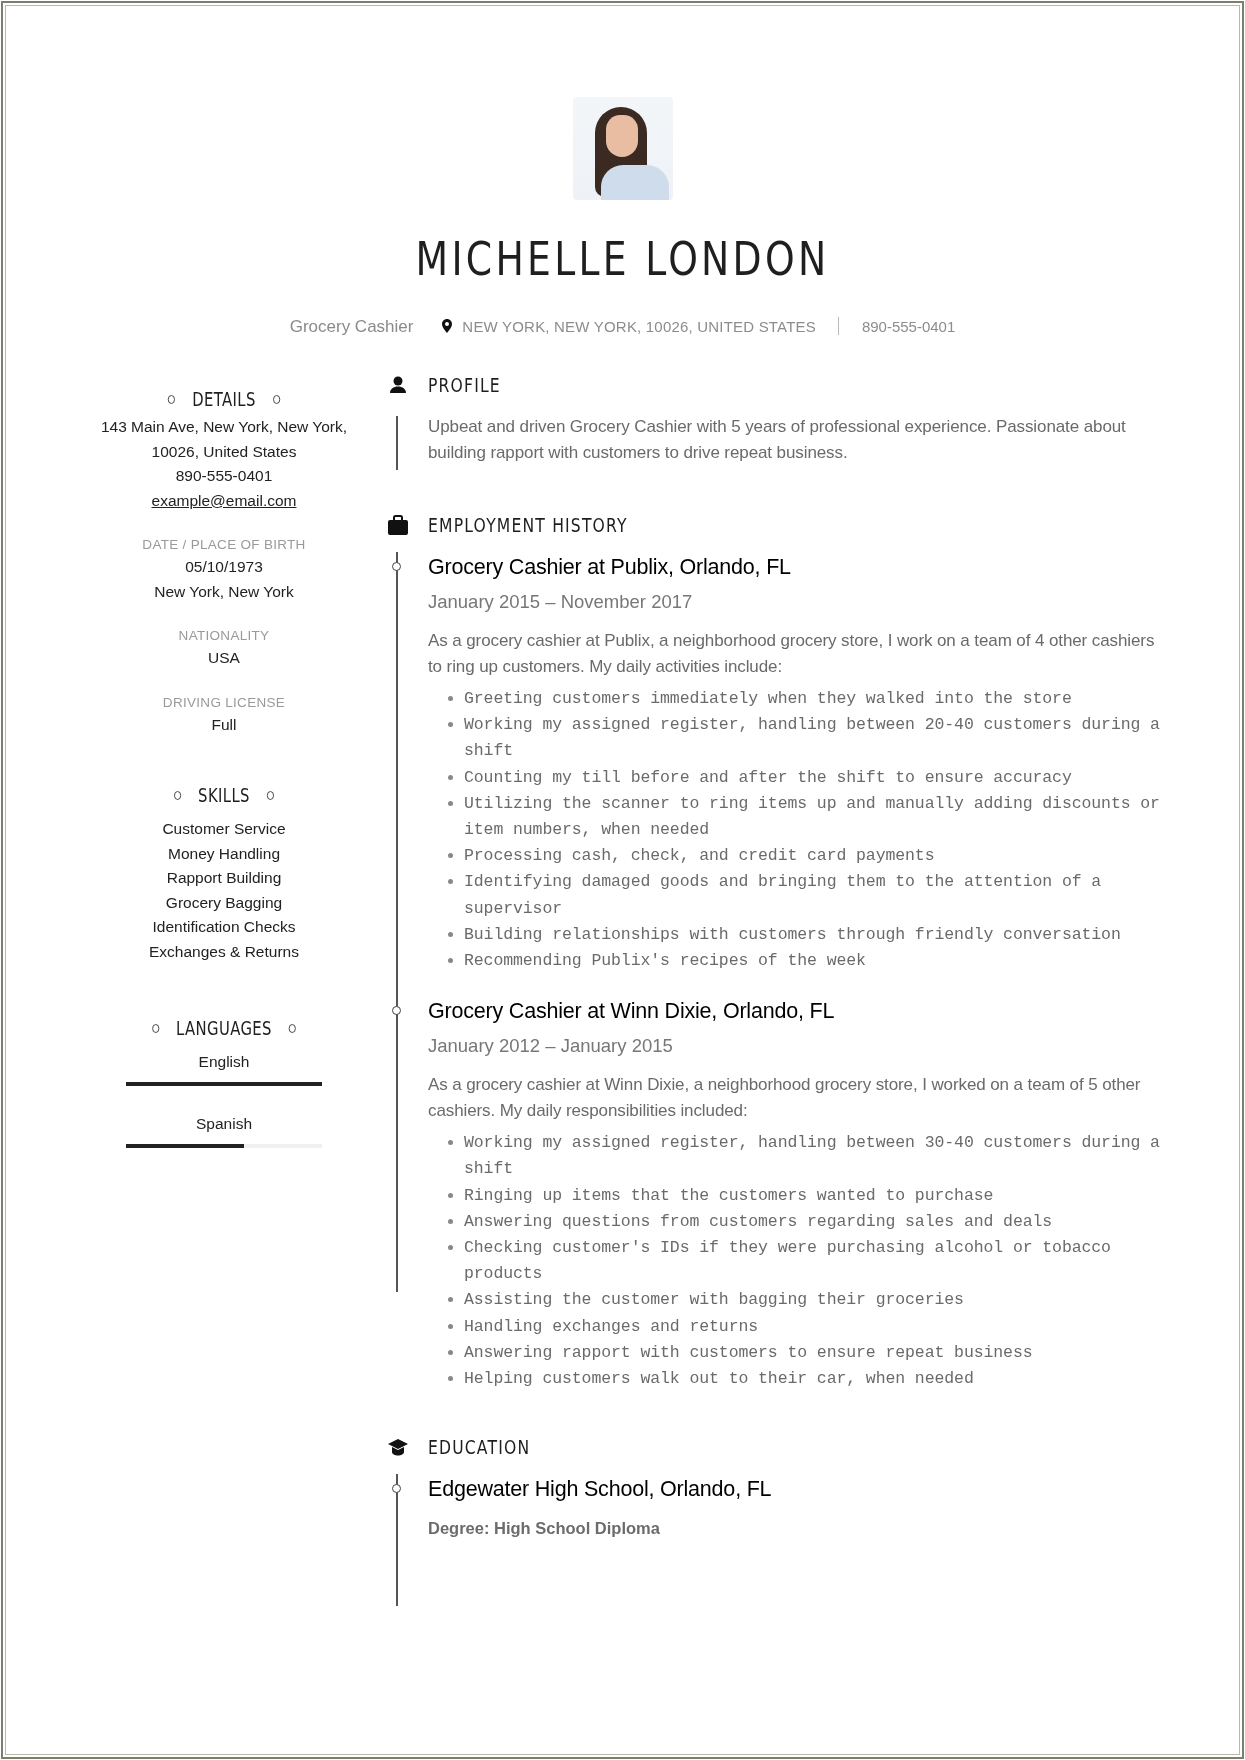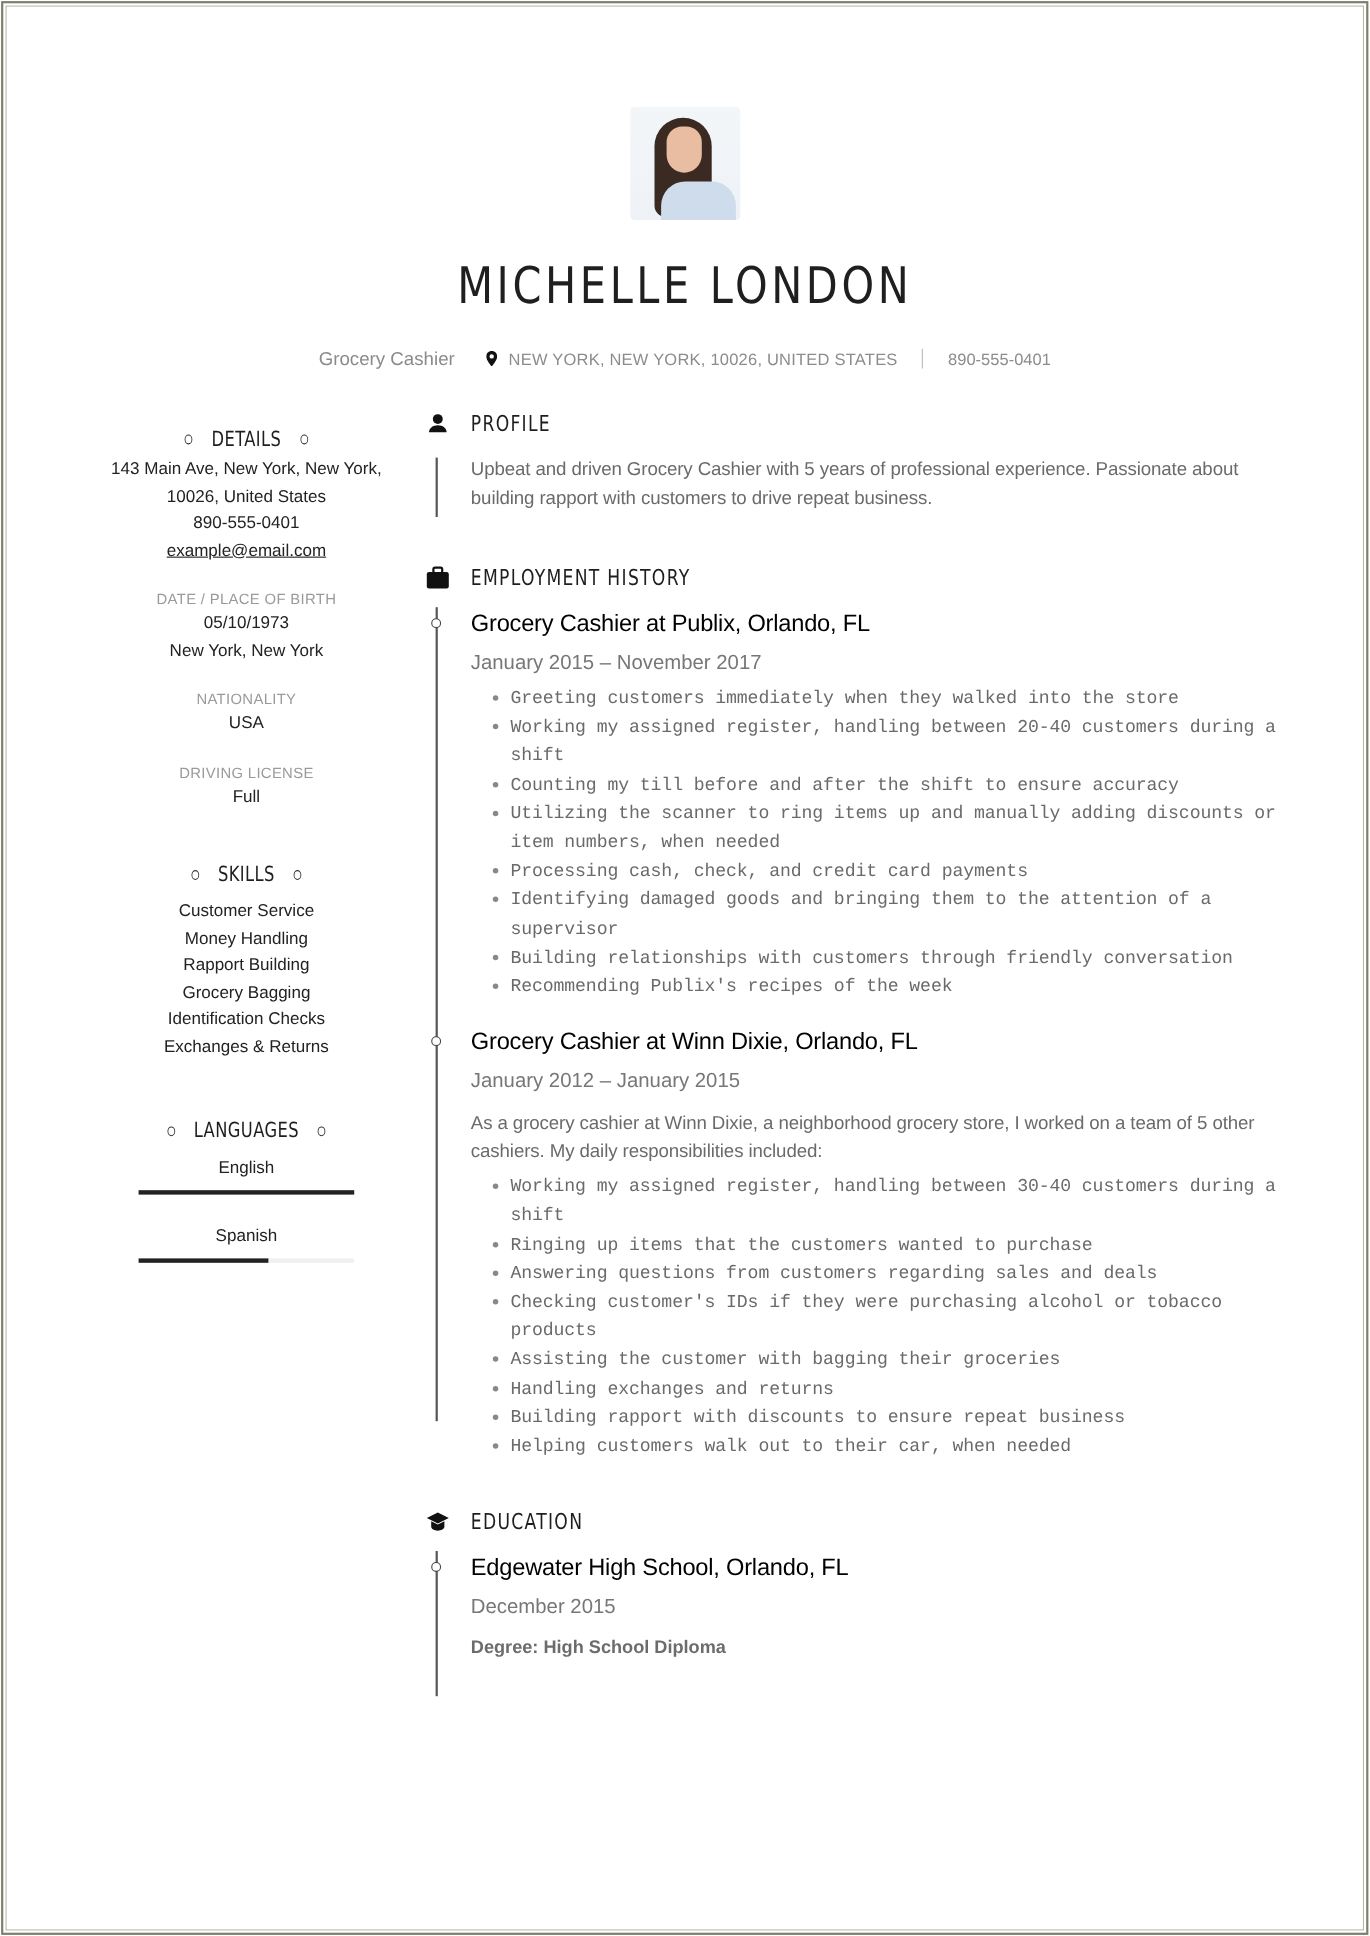--- a/index.html
+++ b/index.html
@@ -139,20 +139,21 @@
       </svg>
     <div class="sec-title">EMPLOYMENT HISTORY</div>
   </div>
   <div class="sec-body" style="margin-top:12px">
     <div class="vline" style="top:0;height:740px"></div>
 
     <div style="position:relative">
       <div class="node" style="left:-36px;top:10px"></div>
       <div class="job-title">Grocery Cashier at Publix, Orlando, FL</div>
       <div class="job-date">January 2015 – November 2017</div>
+      <div class="para" style="margin-top:12px">As a grocery cashier at Publix, a neighborhood grocery store, I work on a team of 4 other cashiers to ring up customers. My daily activities include:</div>
       <ul class="bul">
         <li>Greeting customers immediately when they walked into the store</li>
         <li>Working my assigned register, handling between 20-40 customers during a shift</li>
         <li>Counting my till before and after the shift to ensure accuracy</li>
         <li>Utilizing the scanner to ring items up and manually adding discounts or item numbers, when needed</li>
         <li>Processing cash, check, and credit card payments</li>
         <li>Identifying damaged goods and bringing them to the attention of a supervisor</li>
         <li>Building relationships with customers through friendly conversation</li>
         <li>Recommending Publix's recipes of the week</li>
       </ul>
@@ -163,33 +164,32 @@
       <div class="job-title">Grocery Cashier at Winn Dixie, Orlando, FL</div>
       <div class="job-date">January 2012 – January 2015</div>
       <div class="para" style="margin-top:12px">As a grocery cashier at Winn Dixie, a neighborhood grocery store, I worked on a team of 5 other cashiers. My daily responsibilities included:</div>
       <ul class="bul">
         <li>Working my assigned register, handling between 30-40 customers during a shift</li>
         <li>Ringing up items that the customers wanted to purchase</li>
         <li>Answering questions from customers regarding sales and deals</li>
         <li>Checking customer's IDs if they were purchasing alcohol or tobacco products</li>
         <li>Assisting the customer with bagging their groceries</li>
         <li>Handling exchanges and returns</li>
-        <li>Building rapport with discounts to ensure repeat business</li>
+        <li>Answering rapport with customers to ensure repeat business</li>
         <li>Helping customers walk out to their car, when needed</li>
       </ul>
     </div>
   </div>
 
   <div class="sec-head" style="margin-top:40px">
     <svg class="sec-icon" viewBox="0 0 22 22">
         <path d="M11 3L1 8l10 5 10-5z" fill="#111"></path>
         <path d="M5 11v5c0 2 3 3.5 6 3.5s6-1.5 6-3.5v-5l-6 3z" fill="#111"></path>
       </svg>
     <div class="sec-title">EDUCATION</div>
   </div>
   <div class="sec-body" style="margin-top:12px">
     <div class="vline" style="top:0;height:132px"></div>
     <div class="node" style="left:12px;top:10px"></div>
     <div class="job-title">Edgewater High School, Orlando, FL</div>
-    <div class="job-date">December 2015</div>
     <div class="degree">Degree: High School Diploma</div>
   </div>
 </div>
 
 </body></html>

